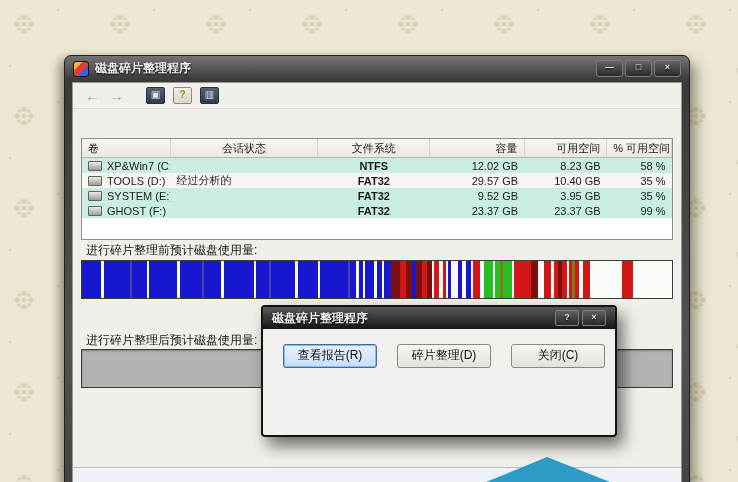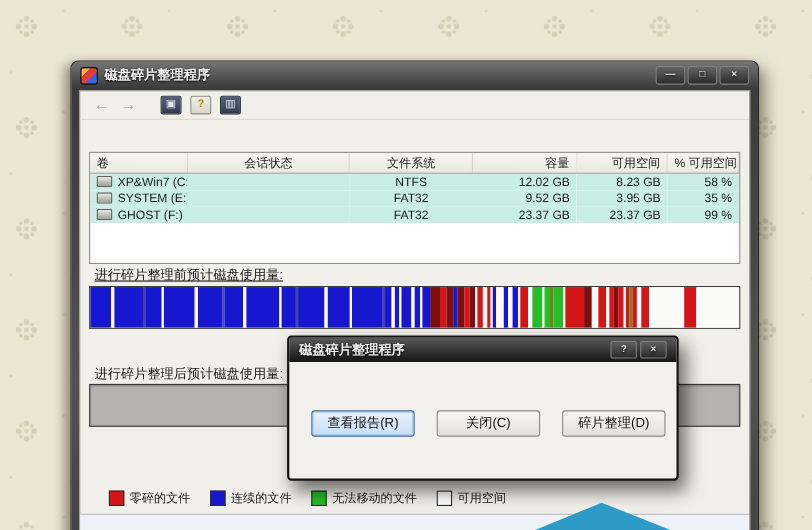--- a/index.html
+++ b/index.html
@@ -37,30 +37,30 @@
   table.vol col:nth-child(1){width:15%;} table.vol col:nth-child(2){width:25%;}
   table.vol col:nth-child(3){width:19%;} table.vol col:nth-child(4){width:16%;}
   table.vol col:nth-child(5){width:14%;} table.vol col:nth-child(6){width:11%;}
   table.vol th{height:18px;font-weight:normal;background:linear-gradient(#f6f5f0,#e9e8e1);
     border-right:1px solid #d7d5cd;border-bottom:1px solid #b6b4ac;padding:0 6px;white-space:nowrap;overflow:hidden;}
   table.vol th:nth-child(1){text-align:left;}
   table.vol th:nth-child(2),table.vol th:nth-child(3){text-align:center;}
   table.vol th:nth-child(4),table.vol th:nth-child(5),table.vol th:nth-child(6){text-align:right;}
   table.vol td{height:15px;padding:0 6px;white-space:nowrap;overflow:hidden;}
   table.vol td:nth-child(2){text-align:left;}
-  table.vol td:nth-child(3){text-align:center;}
+  table.vol td:nth-child(3){text-align:center;font-weight:bold;}
   table.vol td:nth-child(4),table.vol td:nth-child(5),table.vol td:nth-child(6){text-align:right;}
   tr.vol-row{background:#c9ece4;}
   tr.vol-row.sel{background:#f6f5f1;}
   .drive{display:inline-block;width:12px;height:8px;margin-right:5px;vertical-align:-1px;
     background:linear-gradient(#eceme8,#9d9d97);background:linear-gradient(#ecece8,#9d9d97);
     border:1px solid #63635d;border-radius:1px;}
 
   .section-label{position:absolute;left:13px;font-size:12px;color:#141414;}
-  #lbl-before{top:159px;text-decoration:underline;} #lbl-after{top:249px;}
+  #lbl-before{top:159px;} #lbl-after{top:249px;}
   .usage-bar{position:absolute;left:8px;right:8px;height:37px;border:1px solid #3c3c3c;display:flex;overflow:hidden;background:#fff;}
   #bar-before{top:177px;box-shadow:0 1px 0 rgba(0,0,0,.25) inset;}
   #bar-after{top:266px;background:#b5b3af;box-shadow:0 1px 2px rgba(0,0,0,.3) inset;}
   .seg{height:100%;}
 
   .action-row{position:absolute;top:310px;left:26px;display:flex;gap:10px;}
   .win-btn{width:80px;height:21px;font-size:12px;color:#a6a49c;text-align:center;line-height:19px;
     background:linear-gradient(#f8f7f4,#ecebe6);border:1px solid #cfcdc5;border-radius:3px;}
 
   .legend{position:absolute;top:362px;left:26px;display:flex;gap:18px;align-items:center;font-size:11px;color:#161616;}
@@ -76,21 +76,21 @@
     background:linear-gradient(180deg,#5a5a5a,#151515);border-radius:2px 2px 0 0;
     color:#efefef;font-size:12px;font-weight:bold;text-shadow:0 1px 2px #000;}
   .dlg-controls{margin-left:auto;display:flex;gap:3px;}
   .dlg-ctrl{width:22px;height:14px;border-radius:2px;background:linear-gradient(#5f5f5f,#2a2a2a);
     border:1px solid #808080;color:#e6e6e6;font-size:9px;line-height:12px;text-align:center;}
   .dlg-body{padding:11px 18px 0;font-size:12px;color:#101010;}
   .dlg-line1{margin-bottom:11px;}
   .dlg-line2{font-weight:bold;}
   .dlg-buttons{display:flex;gap:20px;padding:15px 0 0 20px;}
   .dlg-btn{min-width:92px;height:22px;font-size:12px;color:#101010;text-align:center;line-height:20px;
-    background:linear-gradient(#f7f6f3,#e2e0da);border:1px solid #8b897f;border-radius:3px;margin-top:29px;}
+    background:linear-gradient(#f7f6f3,#e2e0da);border:1px solid #8b897f;border-radius:3px;}
   .dlg-btn.default{background:linear-gradient(#e9f2fd,#c6ddf6);border:1px solid #3a6ea5;
     box-shadow:0 0 0 1px #8db9e6 inset;}
 
   .pointer{position:absolute;left:486px;bottom:0;width:0;height:0;z-index:10;
     border-left:61px solid transparent;border-right:63px solid transparent;border-bottom:25px solid #2e9ac6;}
 </style>
 </head>
 <body>
 
 <div class="stage">
@@ -164,20 +164,28 @@
             </thead>
           <tbody id="vol-body">
               <tr class="vol-row">
                 <td><span class="drive"></span><span>XP&amp;Win7 (C:)</span></td>
                 <td></td>
                 <td>NTFS</td>
                 <td>12.02 GB</td>
                 <td>8.23 GB</td>
                 <td>58 %</td>
               </tr>
+              <tr class="vol-row sel">
+                <td><span class="drive"></span><span>TOOLS (D:)</span></td>
+                <td>经过分析的</td>
+                <td>FAT32</td>
+                <td>29.57 GB</td>
+                <td>10.40 GB</td>
+                <td>35 %</td>
+              </tr>
               <tr class="vol-row">
                 <td><span class="drive"></span><span>SYSTEM (E:)</span></td>
                 <td></td>
                 <td>FAT32</td>
                 <td>9.52 GB</td>
                 <td>3.95 GB</td>
                 <td>35 %</td>
               </tr>
               <tr class="vol-row">
                 <td><span class="drive"></span><span>GHOST (F:)</span></td>
@@ -266,52 +274,34 @@
           <div class="seg" style="flex: 6 6 0px; background: rgb(211, 23, 23);"></div>
           <div class="seg" style="flex: 30 30 0px; background: rgb(250, 250, 248);"></div>
           <div class="seg" style="flex: 10 10 0px; background: rgb(211, 23, 23);"></div>
           <div class="seg" style="flex: 36 36 0px; background: rgb(250, 250, 248);"></div>
         </div>
 
       <div class="section-label" id="lbl-after">进行碎片整理后预计磁盘使用量:</div>
       <div class="usage-bar" id="bar-after"></div>
 
 
-      <div class="legend" id="legend">
-          <span class="leg">
-            <span class="sw" style="background: rgb(211, 23, 23);"></span>
-            <span>零碎的文件</span>
-          </span>
-          <span class="leg">
-            <span class="sw" style="background: rgb(23, 23, 208);"></span>
-            <span>连续的文件</span>
-          </span>
-          <span class="leg">
-            <span class="sw" style="background: rgb(39, 189, 39);"></span>
-            <span>无法移动的文件</span>
-          </span>
-          <span class="leg">
-            <span class="sw" style="background: rgb(255, 255, 255);"></span>
-            <span>可用空间</span>
-          </span>
-        </div>
 
       <div class="status-strip"></div>
 
       <div class="dialog">
         <div class="dlg-titlebar">
           <span>磁盘碎片整理程序</span>
           <span class="dlg-controls">
             <span class="dlg-ctrl">?</span>
             <span class="dlg-ctrl">×</span>
           </span>
         </div>
         <div class="dlg-buttons" id="dlg-buttons">
             <div class="dlg-btn default">查看报告(R)</div>
+            <div class="dlg-btn">碎片整理(D)</div>
             <div class="dlg-btn">关闭(C)</div>
-            <div class="dlg-btn">碎片整理(D)</div>
           </div>
       </div>
     </div>
   </div>
 
   <div class="pointer"></div>
 </div>
 
 </body></html>

